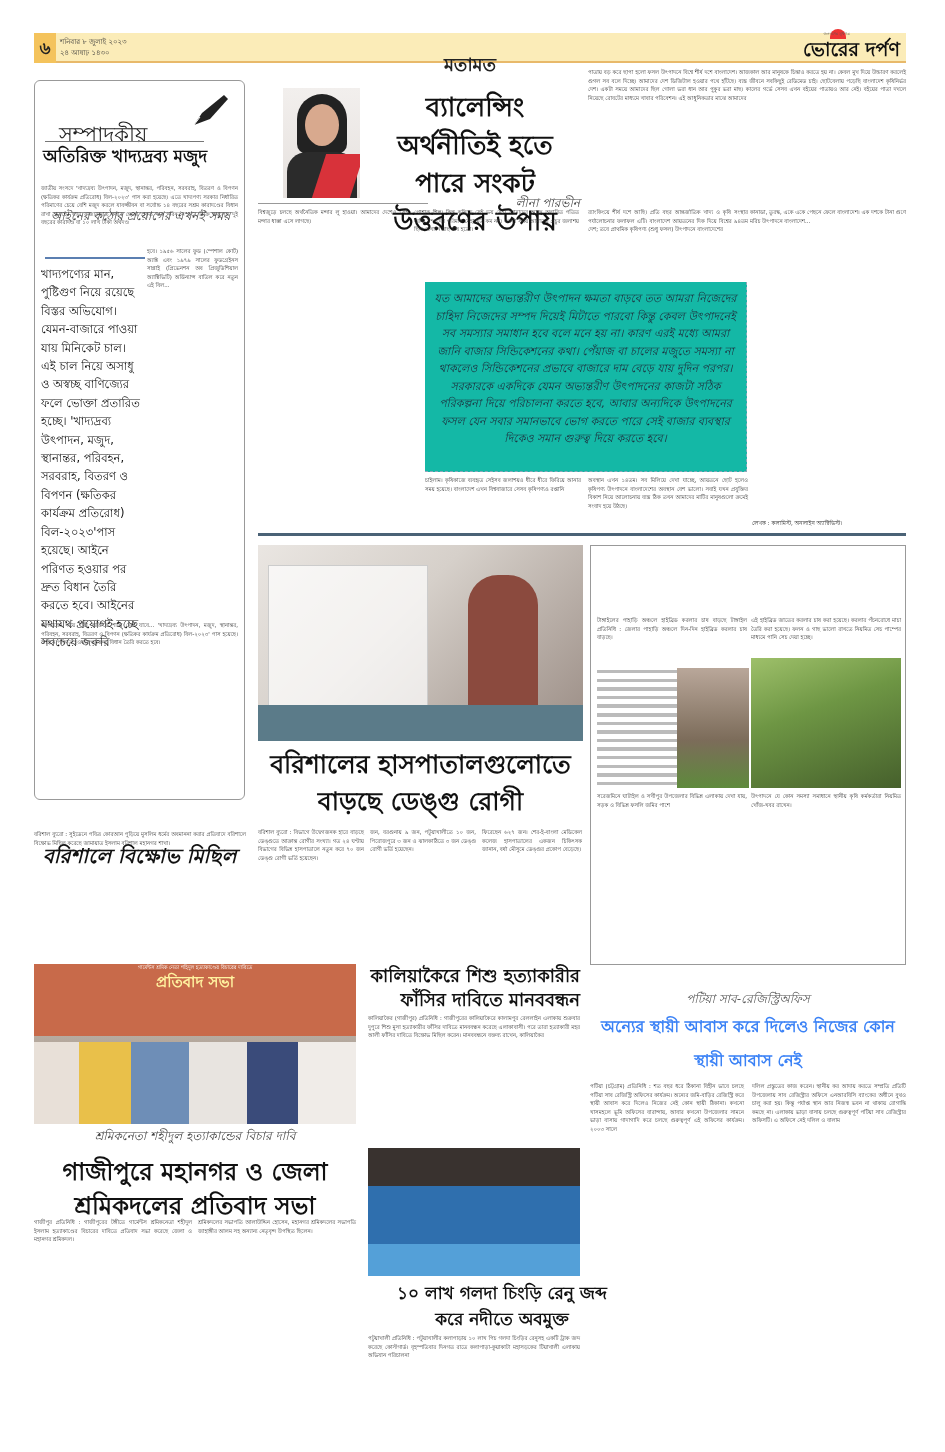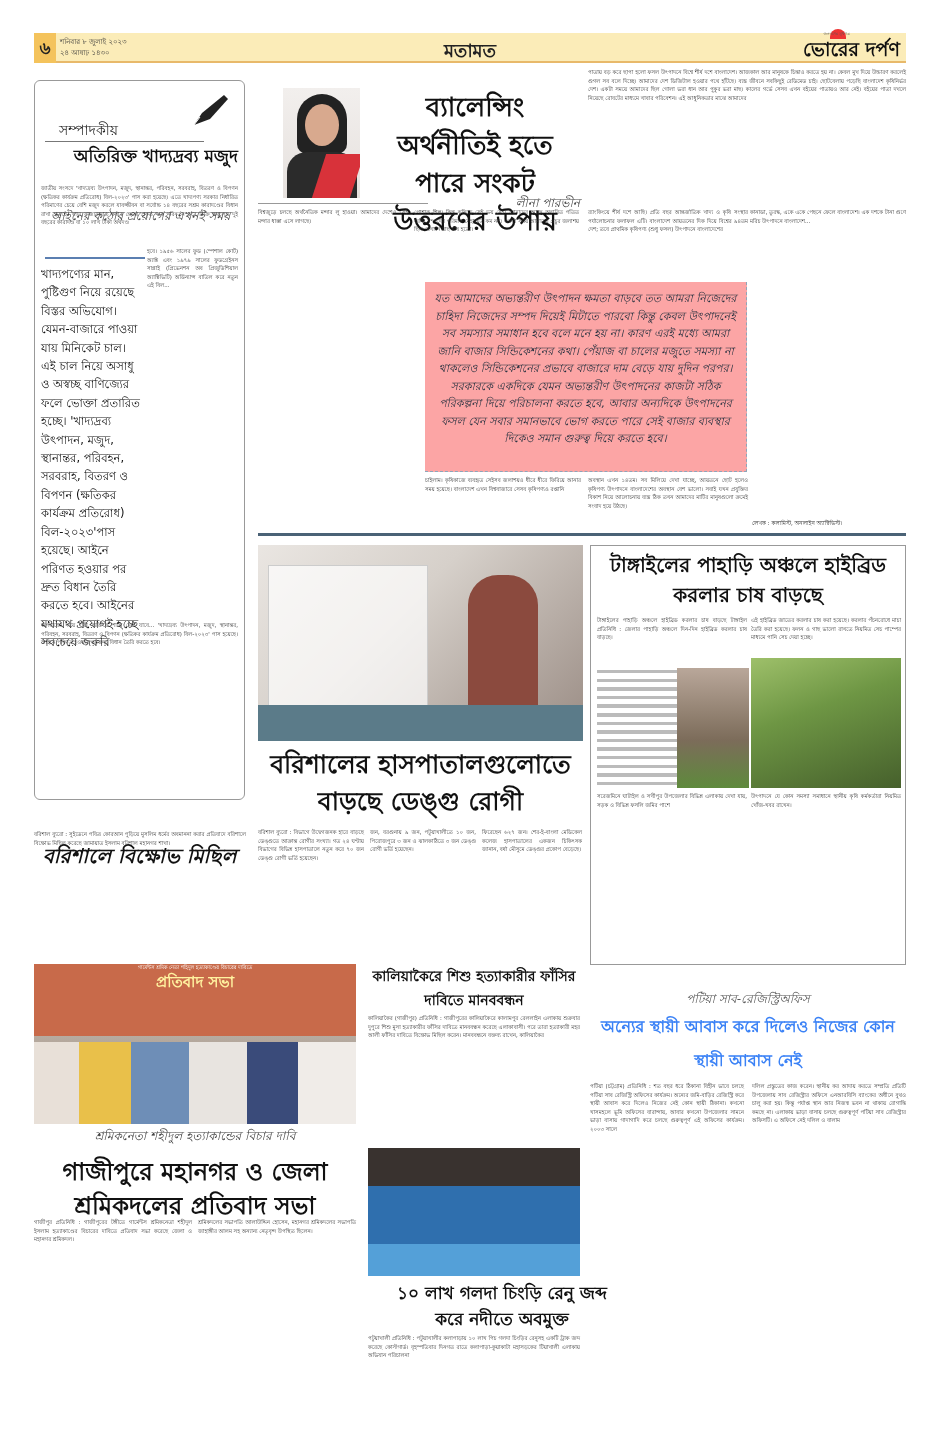--- a/index.html
+++ b/index.html
@@ -2,34 +2,34 @@
 <html><head>
 <meta charset="utf-8">
 <style>
   * { box-sizing: border-box; margin: 0; padding: 0; }
   html, body { width: 945px; height: 1452px; background: #fff; overflow: hidden; }
   body { font-family: "DejaVu Sans", sans-serif; color: #222; position: relative; }
 
   .masthead { position: absolute; left: 34px; top: 33px; width: 872px; height: 30px; background: #fbecb8; border-bottom: 2px solid #e8b96a; }
   .page-no { position: absolute; left: 0; top: 0; width: 22px; height: 30px; background: #f4c35c; font-size: 17px; font-weight: bold; text-align: center; line-height: 30px; color: #222; }
   .date { position: absolute; left: 26px; top: 4px; font-size: 7px; line-height: 11px; color: #333; }
-  .section-title { position: absolute; left: 0; right: 0; top: 4px; text-align: center; font-size: 18px; font-weight: bold; color: #222; pointer-events: none; }
+  .section-title { position: absolute; left: 0; right: 0; top: 18px; text-align: center; font-size: 18px; font-weight: bold; color: #222; pointer-events: none; }
   .logo { position: absolute; right: 6px; top: 2px; font-size: 19px; font-weight: bold; color: #111; }
   .logo-sun { position: absolute; right: 60px; top: -4px; width: 16px; height: 10px; background: #e33; border-radius: 10px 10px 0 0; }
   .logo-tag { position: absolute; right: 56px; top: -2px; font-size: 4px; color: #555; }
 
   .body-text { font-size: 5.4px; line-height: 8.6px; color: #333; text-align: justify; }
   .fill-lines { background: repeating-linear-gradient(#fff 0 2px, #bbb 2px 5.5px, #fff 5.5px 8.6px); }
 
   
   .editorial { position: absolute; left: 34px; top: 80px; width: 211px; height: 720px; border: 1.5px solid #999; border-radius: 6px; }
-  .ed-label { position: absolute; left: 24px; top: 38px; font-size: 14px; color: #222; text-align: right; }
+  .ed-label { position: absolute; left: 24px; top: 38px; font-size: 21px; color: #222; text-align: right; }
   .ed-pen { position: absolute; right: 14px; top: 12px; width: 40px; height: 34px; }
   .ed-rule { position: absolute; left: 10px; right: 40px; top: 60px; border-top: 1px solid #777; }
-  .ed-head { position: absolute; left: 8px; right: 6px; top: 62px; font-size: 17px; font-weight: bold; text-align: right; color: #111; }
+  .ed-head { position: absolute; left: 8px; right: 6px; top: 62px; font-size: 17px; font-weight: bold; text-align: left; color: #111; }
   .ed-sub { position: absolute; left: 8px; right: 6px; top: 85px; font-size: 12px; text-align: center; color: #444; font-style: italic; margin-top: 41px; }
   .ed-intro { position: absolute; left: 6px; right: 6px; top: 103px; height: 60px; }
   .ed-blue-rule { position: absolute; left: 10px; top: 176px; width: 100px; border-top: 2px solid #5b7fb1; }
   .ed-pull { position: absolute; left: 6px; top: 184px; width: 100px; font-size: 11.5px; line-height: 18.4px; color: #111; }
   .ed-col2 { position: absolute; left: 112px; right: 6px; top: 166px; height: 360px; }
   .ed-bottom { position: absolute; left: 6px; right: 6px; top: 540px; height: 170px; }
 
   
   .photo-author { position: absolute; left: 283px; top: 88px; width: 77px; height: 110px; background: linear-gradient(#f2efed, #e6e1de); overflow: hidden; }
   .photo-author .hair { position: absolute; left: 14px; top: 6px; width: 50px; height: 60px; background: #222; border-radius: 25px 25px 10px 10px; }
@@ -37,21 +37,21 @@
   .photo-author .body { position: absolute; left: 4px; top: 64px; width: 70px; height: 50px; background: #2b2b2b; border-radius: 20px 20px 0 0; }
   .photo-author .sari { position: absolute; left: 36px; top: 66px; width: 38px; height: 44px; background: #d8323a; transform: skewX(-18deg); }
   .op-title { position: absolute; left: 370px; top: 88px; width: 210px; text-align: center; font-size: 26px; line-height: 38px; font-weight: bold; color: #111; }
   .op-author { position: absolute; left: 440px; top: 194px; width: 140px; text-align: right; font-size: 12px; font-style: italic; color: #444; }
   .op-rule { position: absolute; left: 258px; top: 203px; width: 170px; border-top: 1px solid #999; }
   .op-colA { position: absolute; left: 258px; top: 208px; width: 150px; height: 80px; }
   .op-colB { position: absolute; left: 414px; top: 208px; width: 165px; height: 80px; }
   .op-colC { position: absolute; left: 588px; top: 208px; width: 160px; height: 80px; }
   .op-right { position: absolute; left: 588px; top: 68px; width: 318px; height: 138px; }
   .op-right2 { position: absolute; left: 750px; top: 208px; width: 156px; height: 270px; }
-  .quote-box { position: absolute; left: 425px; top: 282px; width: 322px; height: 190px; background: #fca5a5; border-right: 1.5px dashed #8ea6b9; border-bottom: 1.5px dashed #8ea6b9; padding: 8px 6px; font-size: 11px; line-height: 17.5px; text-align: center; font-style: italic; color: #1e2c3b; }
+  .quote-box { position: absolute; left: 425px; top: 282px; width: 322px; height: 190px; background: #14b8a6; border-right: 1.5px dashed #8ea6b9; border-bottom: 1.5px dashed #8ea6b9; padding: 8px 6px; font-size: 11px; line-height: 17.5px; text-align: center; font-style: italic; color: #1e2c3b; }
   .op-bottomA { position: absolute; left: 425px; top: 476px; width: 156px; height: 55px; }
   .op-bottomB { position: absolute; left: 588px; top: 476px; width: 160px; height: 55px; }
   .byline { position: absolute; left: 752px; top: 519px; font-size: 5.6px; color: #333; }
   .section-divider { position: absolute; left: 258px; top: 533px; width: 648px; border-top: 3px solid #4a6276; }
 
   
   .photo-hospital { position: absolute; left: 258px; top: 545px; width: 325px; height: 196px; background: linear-gradient(135deg, #eae6e2, #d6d0ca 40%, #9a8c84 100%); overflow: hidden; }
   .photo-hospital .net { position: absolute; left: 10px; top: 20px; width: 160px; height: 150px; background: rgba(255,255,255,.7); border: 1px solid #ccc; }
   .photo-hospital .woman { position: absolute; left: 210px; top: 30px; width: 70px; height: 140px; background: #8b4a3e; border-radius: 30px 30px 6px 6px; }
   .photo-hospital .bed { position: absolute; left: 0; top: 160px; width: 325px; height: 36px; background: #5b7b89; }
@@ -79,21 +79,21 @@
   .photo-protest { position: absolute; left: 34px; top: 964px; width: 322px; height: 160px; background: linear-gradient(#c86a4a 0 45%, #b7aba0 45%, #8c7f74 100%); overflow: hidden; }
   .photo-protest .banner-text { position: absolute; left: 60px; top: 6px; right: 60px; text-align: center; color: #fff3a0; font-size: 15px; font-weight: bold; }
   .photo-protest .banner-top { position: absolute; left: 60px; top: 0; right: 60px; text-align: center; color: #fff; font-size: 5px; }
   .photo-protest .people { position: absolute; left: 0; right: 0; top: 78px; height: 82px; background: linear-gradient(90deg, #e8e0d8 0 14%, #e9c04a 14% 30%, #6e8eb7 30% 48%, #e8e4e0 48% 66%, #3a4b7a 66% 82%, #f0ece8 82%); }
   .gaz-kicker { position: absolute; left: 34px; top: 1127px; width: 322px; text-align: center; font-size: 12px; color: #444; font-style: italic; }
   .gaz-title { position: absolute; left: 34px; top: 1146px; width: 322px; text-align: center; font-size: 24px; line-height: 34px; font-weight: bold; color: #111; margin-top: 9px; }
   .gaz-colA { position: absolute; left: 34px; top: 1218px; width: 158px; height: 230px; }
   .gaz-colB { position: absolute; left: 198px; top: 1218px; width: 158px; height: 230px; }
 
   
-  .kal-title { position: absolute; left: 368px; top: 964px; width: 212px; text-align: center; font-size: 14px; line-height: 24px; font-weight: bold; color: #111; }
+  .kal-title { position: absolute; left: 368px; top: 964px; width: 212px; text-align: right; font-size: 18px; line-height: 24px; font-weight: bold; color: #111; }
   .kal-body { position: absolute; left: 368px; top: 1014px; width: 212px; height: 128px; }
   .photo-drums { position: absolute; left: 368px; top: 1148px; width: 212px; height: 128px; background: linear-gradient(#39322f 0 30%, #2f6fae 30% 75%, #54a0d8 75%); }
   .ren-title { position: absolute; left: 368px; top: 1280px; width: 212px; text-align: center; font-size: 17px; line-height: 26px; font-weight: bold; color: #111; margin-left: 28px; }
   .ren-body { position: absolute; left: 368px; top: 1334px; width: 212px; height: 112px; }
 
   
   .pat-kicker { position: absolute; left: 590px; top: 990px; width: 316px; text-align: center; font-size: 12px; font-style: italic; color: #555; }
   .pat-title { position: absolute; left: 590px; top: 1010px; width: 316px; text-align: center; font-size: 16px; line-height: 34px; font-weight: bold; color: #3b82f6; }
   .pat-colA { position: absolute; left: 590px; top: 1082px; width: 154px; height: 362px; }
   .pat-colB { position: absolute; left: 752px; top: 1082px; width: 154px; height: 362px; }
@@ -156,21 +156,20 @@
 </div>
 <div class="hosp-title">বরিশালের হাসপাতালগুলোতে বাড়ছে ডেঙ্গু রোগী</div>
 <div class="hosp-colA body-text">বরিশাল ব্যুরো : বিভাগে উদ্বেগজনক হারে বাড়ছে ডেঙ্গুতে আক্রান্ত রোগীর সংখ্যা। গত ২৪ ঘণ্টায় বিভাগের বিভিন্ন হাসপাতালে নতুন করে ৭০ জন ডেঙ্গু রোগী ভর্তি হয়েছেন।</div>
 <div class="hosp-colB body-text">জন, বরগুনায় ৯ জন, পটুয়াখালীতে ১০ জন, পিরোজপুরে ৩ জন ও ঝালকাঠিতে ৩ জন ডেঙ্গু রোগী ভর্তি হয়েছেন।</div>
 <div class="hosp-colC body-text">ফিরেছেন ৬২৭ জন। শের-ই-বাংলা মেডিকেল কলেজ হাসপাতালের একজন চিকিৎসক জানান, বর্ষা মৌসুমে ডেঙ্গুর প্রকোপ বেড়েছে।</div>
 
 <div class="bar-title">বরিশালে বিক্ষোভ মিছিল</div>
 <div class="bar-body body-text">বরিশাল ব্যুরো : সুইডেনে পবিত্র কোরআন পুড়িয়ে মুসলিম ধর্মের অবমাননা করার প্রতিবাদে বরিশালে বিক্ষোভ মিছিল করেছে জামায়াত ইসলাম বরিশাল মহানগর শাখা।</div>
 
 <div class="tang-box">
-  <div class="tang-title">টাঙ্গাইলের পাহাড়ি অঞ্চলে হাইব্রিড করলার চাষ বাড়ছে</div>
   <div class="tang-colA body-text">টাঙ্গাইলের পাহাড়ি অঞ্চলে হাইব্রিড করলার চাষ বাড়ছে টাঙ্গাইল প্রতিনিধি : জেলার পাহাড়ি অঞ্চলে দিন-দিন হাইব্রিড করলার চাষ বাড়ছে।</div>
   <div class="tang-colB body-text">এই হাইব্রিড জাতের করলার চাষ করা হয়েছে। করলার পঁচনরোধে মাচা তৈরি করা হয়েছে। ফলন ও গাছ ভালো রাখতে নিয়মিত সেচ পাম্পের মাধ্যমে পানি সেচ দেয়া হচ্ছে।</div>
   <div class="photo-karela"></div>
   <div class="tang-colA2 body-text fill-lines"></div>
   <div class="photo-farmer"></div>
   <div class="tang-colA3 body-text">সরেজমিনে ঘাটাইল ও সখীপুর উপজেলার বিভিন্ন এলাকায় দেখা যায়, সড়ক ও বিভিন্ন ফসলি জমির পাশে</div>
   <div class="tang-colB3 body-text">উৎপাদনে যে কোন সমস্যা সমাধানে স্থানীয় কৃষি কর্মকর্তারা নিয়মিত খোঁজ-খবর রাখেন।</div>
 </div>
 
 <div class="photo-protest">

